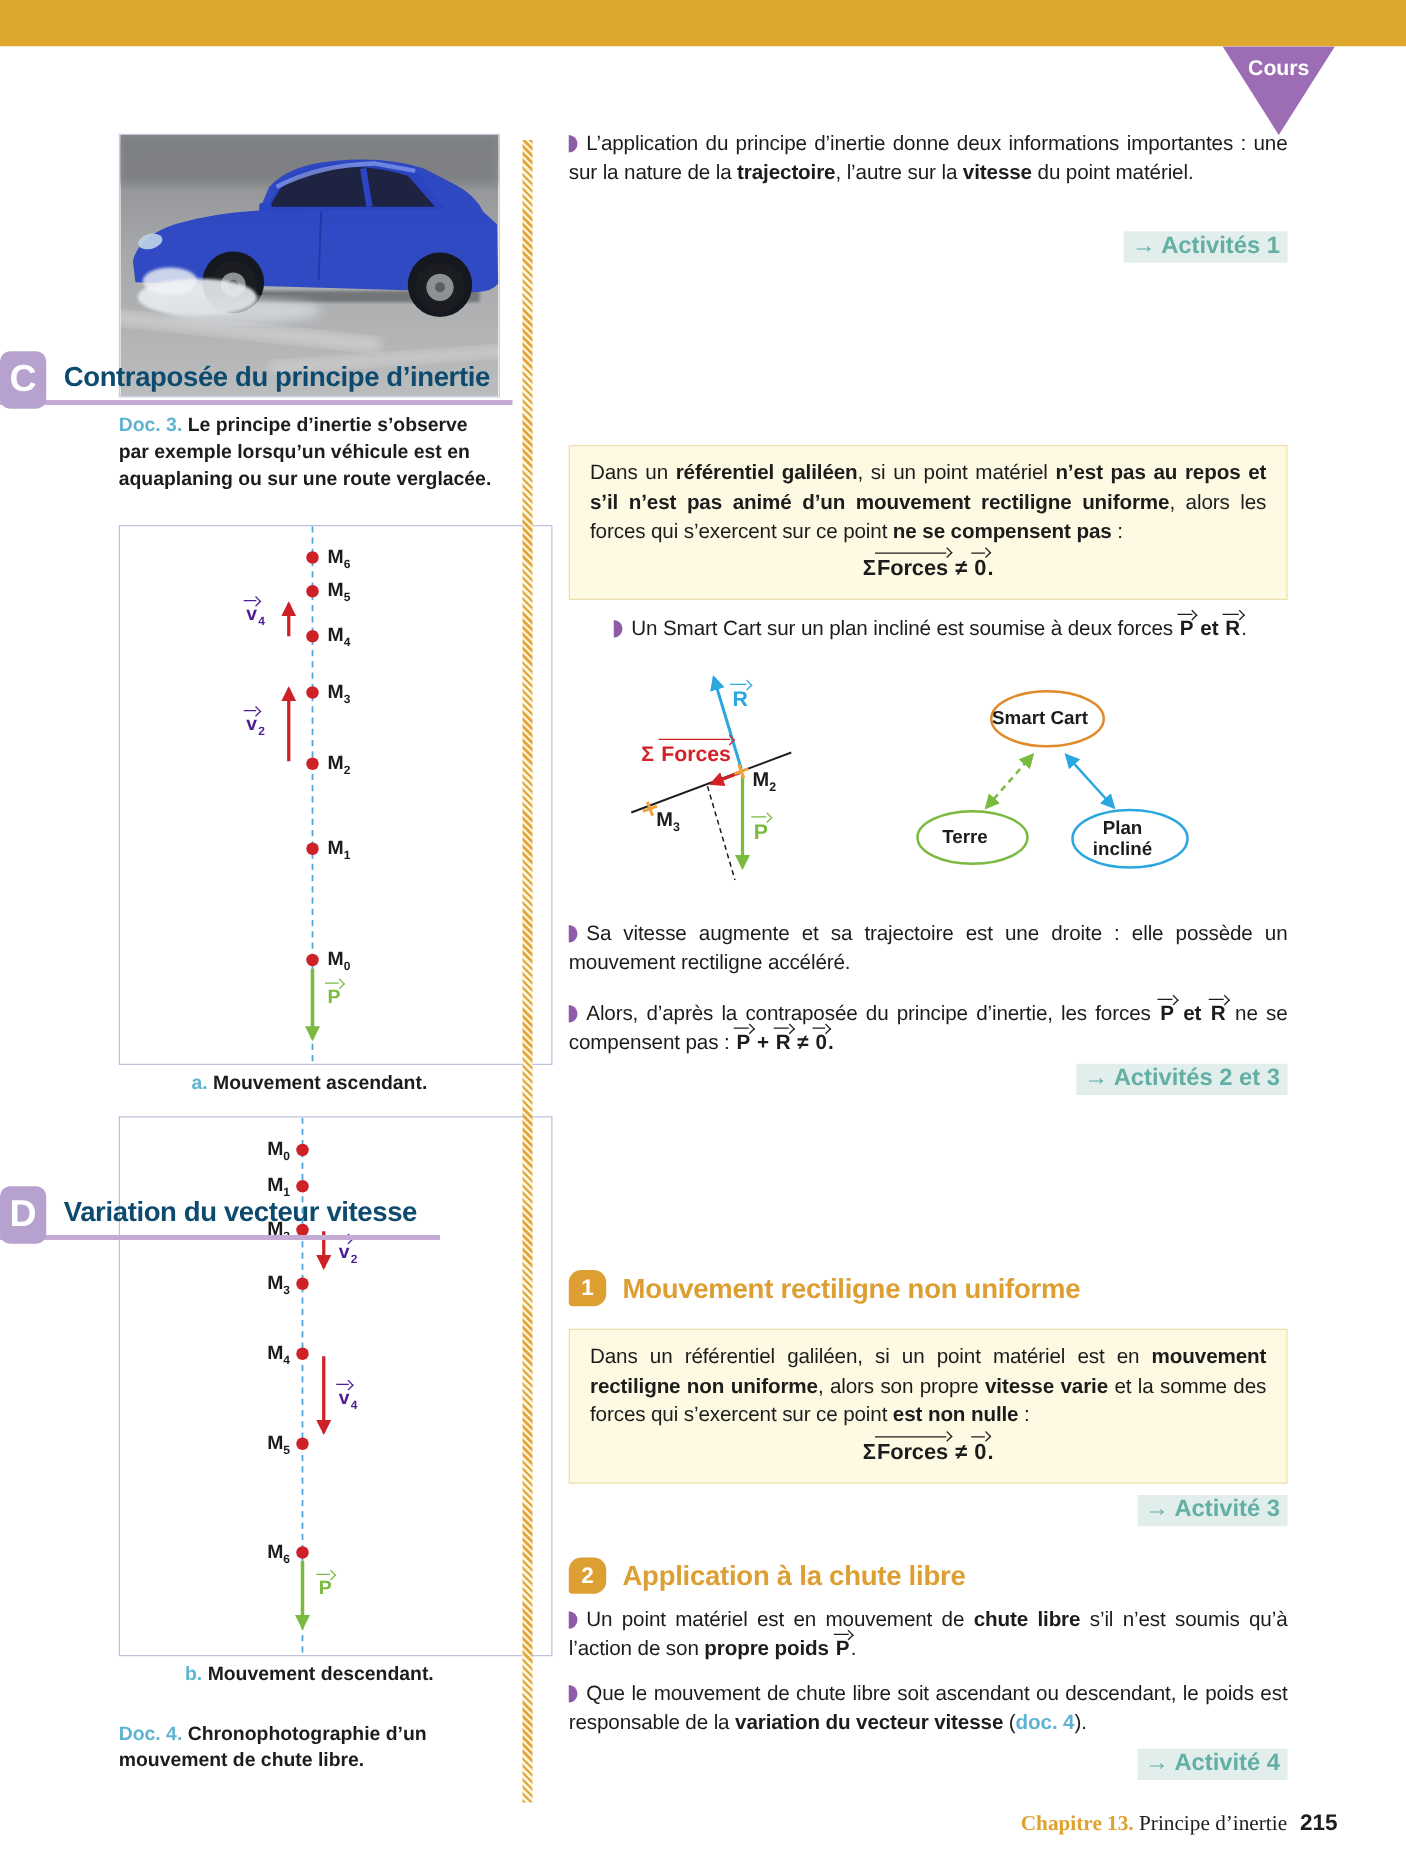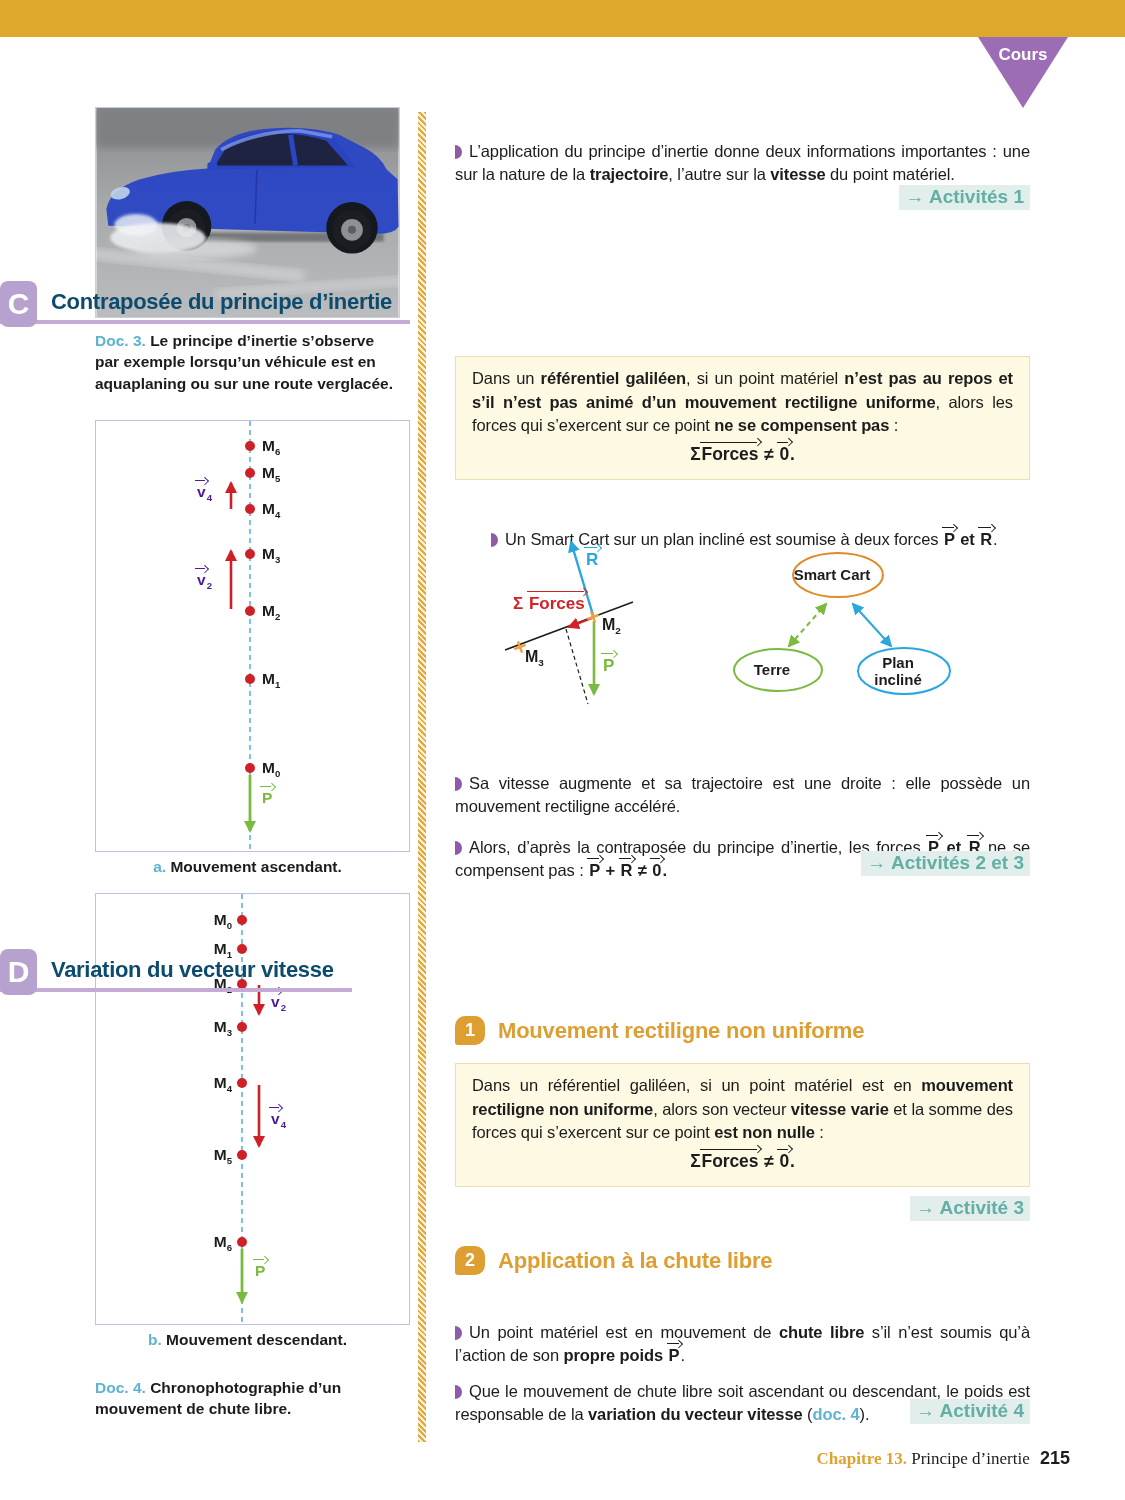--- a/index.html
+++ b/index.html
@@ -18,29 +18,29 @@
   .topbar{left:0;top:0;width:1125px;height:37px;background:#DEA82C;}
   .cours-tab{left:978px;top:37px;width:90px;height:71px;background:#9C6CB4;
              clip-path:polygon(0 0,100% 0,50% 100%);display:flex;justify-content:center;}
   .cours-tab span{color:#fff;font-weight:bold;font-size:17px;margin-top:8px;}
   
   .divider{left:418px;top:112px;width:8px;height:1330px;
            background:repeating-linear-gradient(45deg,#E4A93A 0 2px,#FAF1DA 2px 4px);}
   
   .photo-frame{left:95px;top:107px;width:305px;height:211px;border:1px solid #C9CBE8;box-sizing:border-box;}
   .caption{left:95px;width:302px;font-size:15.5px;line-height:1.38;color:#1c1c1c;}
-  .diag-box{left:95px;width:315px;height:432px;border:1px solid #BFC1E0;box-sizing:border-box;background:#fff;}
+  .diag-box{left:95px;width:347px;height:432px;border:1px solid #BFC1E0;box-sizing:border-box;background:#fff;}
   .diag-caption{left:95px;width:305px;text-align:center;font-size:15.5px;}
   .ptlabel{position:absolute;font-size:15.5px;font-weight:bold;color:#1c1c1c;}
   .ptlabelL{position:absolute;font-size:15.5px;font-weight:bold;color:#1c1c1c;width:40px;text-align:right;}
   .vlabel{position:absolute;font-size:15.5px;font-weight:bold;color:#4c1d95;}
   .plabel{position:absolute;font-size:15.5px;font-weight:bold;color:#7ABA3F;}
   
   .rcol{left:455px;width:575px;}
-  .para{font-size:16.5px;line-height:1.4;text-align:justify;letter-spacing:-0.1px;margin-top:36px;}
+  .para{font-size:16.5px;line-height:1.4;text-align:justify;letter-spacing:-0.1px;}
   .bullet{display:inline-block;width:7px;height:14px;background:#8E5BA6;border-radius:0 8px 8px 0;
           margin-right:7px;vertical-align:-1.5px;}
   .actlink-row{text-align:right;padding-right:18px;}
   .actlink{display:inline-block;background:#E1EEEB;color:#64AFA5;font-weight:bold;font-size:19px;padding:1px 6px 2px;}
   .sec-header{display:flex;align-items:flex-end;border-bottom:4px solid #C3ABD5;padding:0 18px 5px 0;}
   .sec-badge{background:#B7A1CE;color:#fff;font-weight:bold;font-size:30px;width:37px;height:46px;
              display:flex;align-items:center;justify-content:center;border-radius:8px;margin-right:14px;margin-bottom:-12px;}
   .sec-title{color:#0c4a6e;font-weight:bold;font-size:22px;line-height:1;letter-spacing:-0.3px;padding-bottom:2px;}
   .sub-header{display:flex;align-items:center;}
   .sub-badge{background:#DD9E32;color:#fff;border-radius:10px 10px 10px 3px;width:30px;height:29px;font-size:18px;
@@ -260,21 +260,21 @@
   <span class="sec-badge">D</span>
   <span class="sec-title">Variation du vecteur vitesse</span>
 </div>
 
 <div class="abs rcol sub-header" style="top:1016px;">
   <span class="sub-badge">1</span>
   <span class="sub-title">Mouvement rectiligne non uniforme</span>
 </div>
 
 <div class="abs rcol ybox" style="top:1063px;">
-  <span><span>Dans un référentiel galiléen, si un point matériel est en </span><span class="b">mouvement rectiligne non uniforme</span><span>, alors son vecteur </span><span class="b">vitesse varie</span><span> et la somme des forces qui s’exercent sur ce point </span><span class="b">est non nulle</span><span> :</span></span>
+  <span><span>Dans un référentiel galiléen, si un point matériel est en </span><span class="b">mouvement rectiligne non uniforme</span><span>, alors son propre </span><span class="b">vitesse varie</span><span> et la somme des forces qui s’exercent sur ce point </span><span class="b">est non nulle</span><span> :</span></span>
   <div class="formula"><span class="b">Σ</span><span class="b vec">Forces</span><span class="b"> ≠ </span><span class="b vec">0</span><span class="b">.</span></div>
 </div>
 
 <div class="abs rcol actlink-row" style="top:1196px;">
   <span class="actlink">→ Activité 3</span>
 </div>
 
 <div class="abs rcol sub-header" style="top:1246px;">
   <span class="sub-badge">2</span>
   <span class="sub-title">Application à la chute libre</span>

